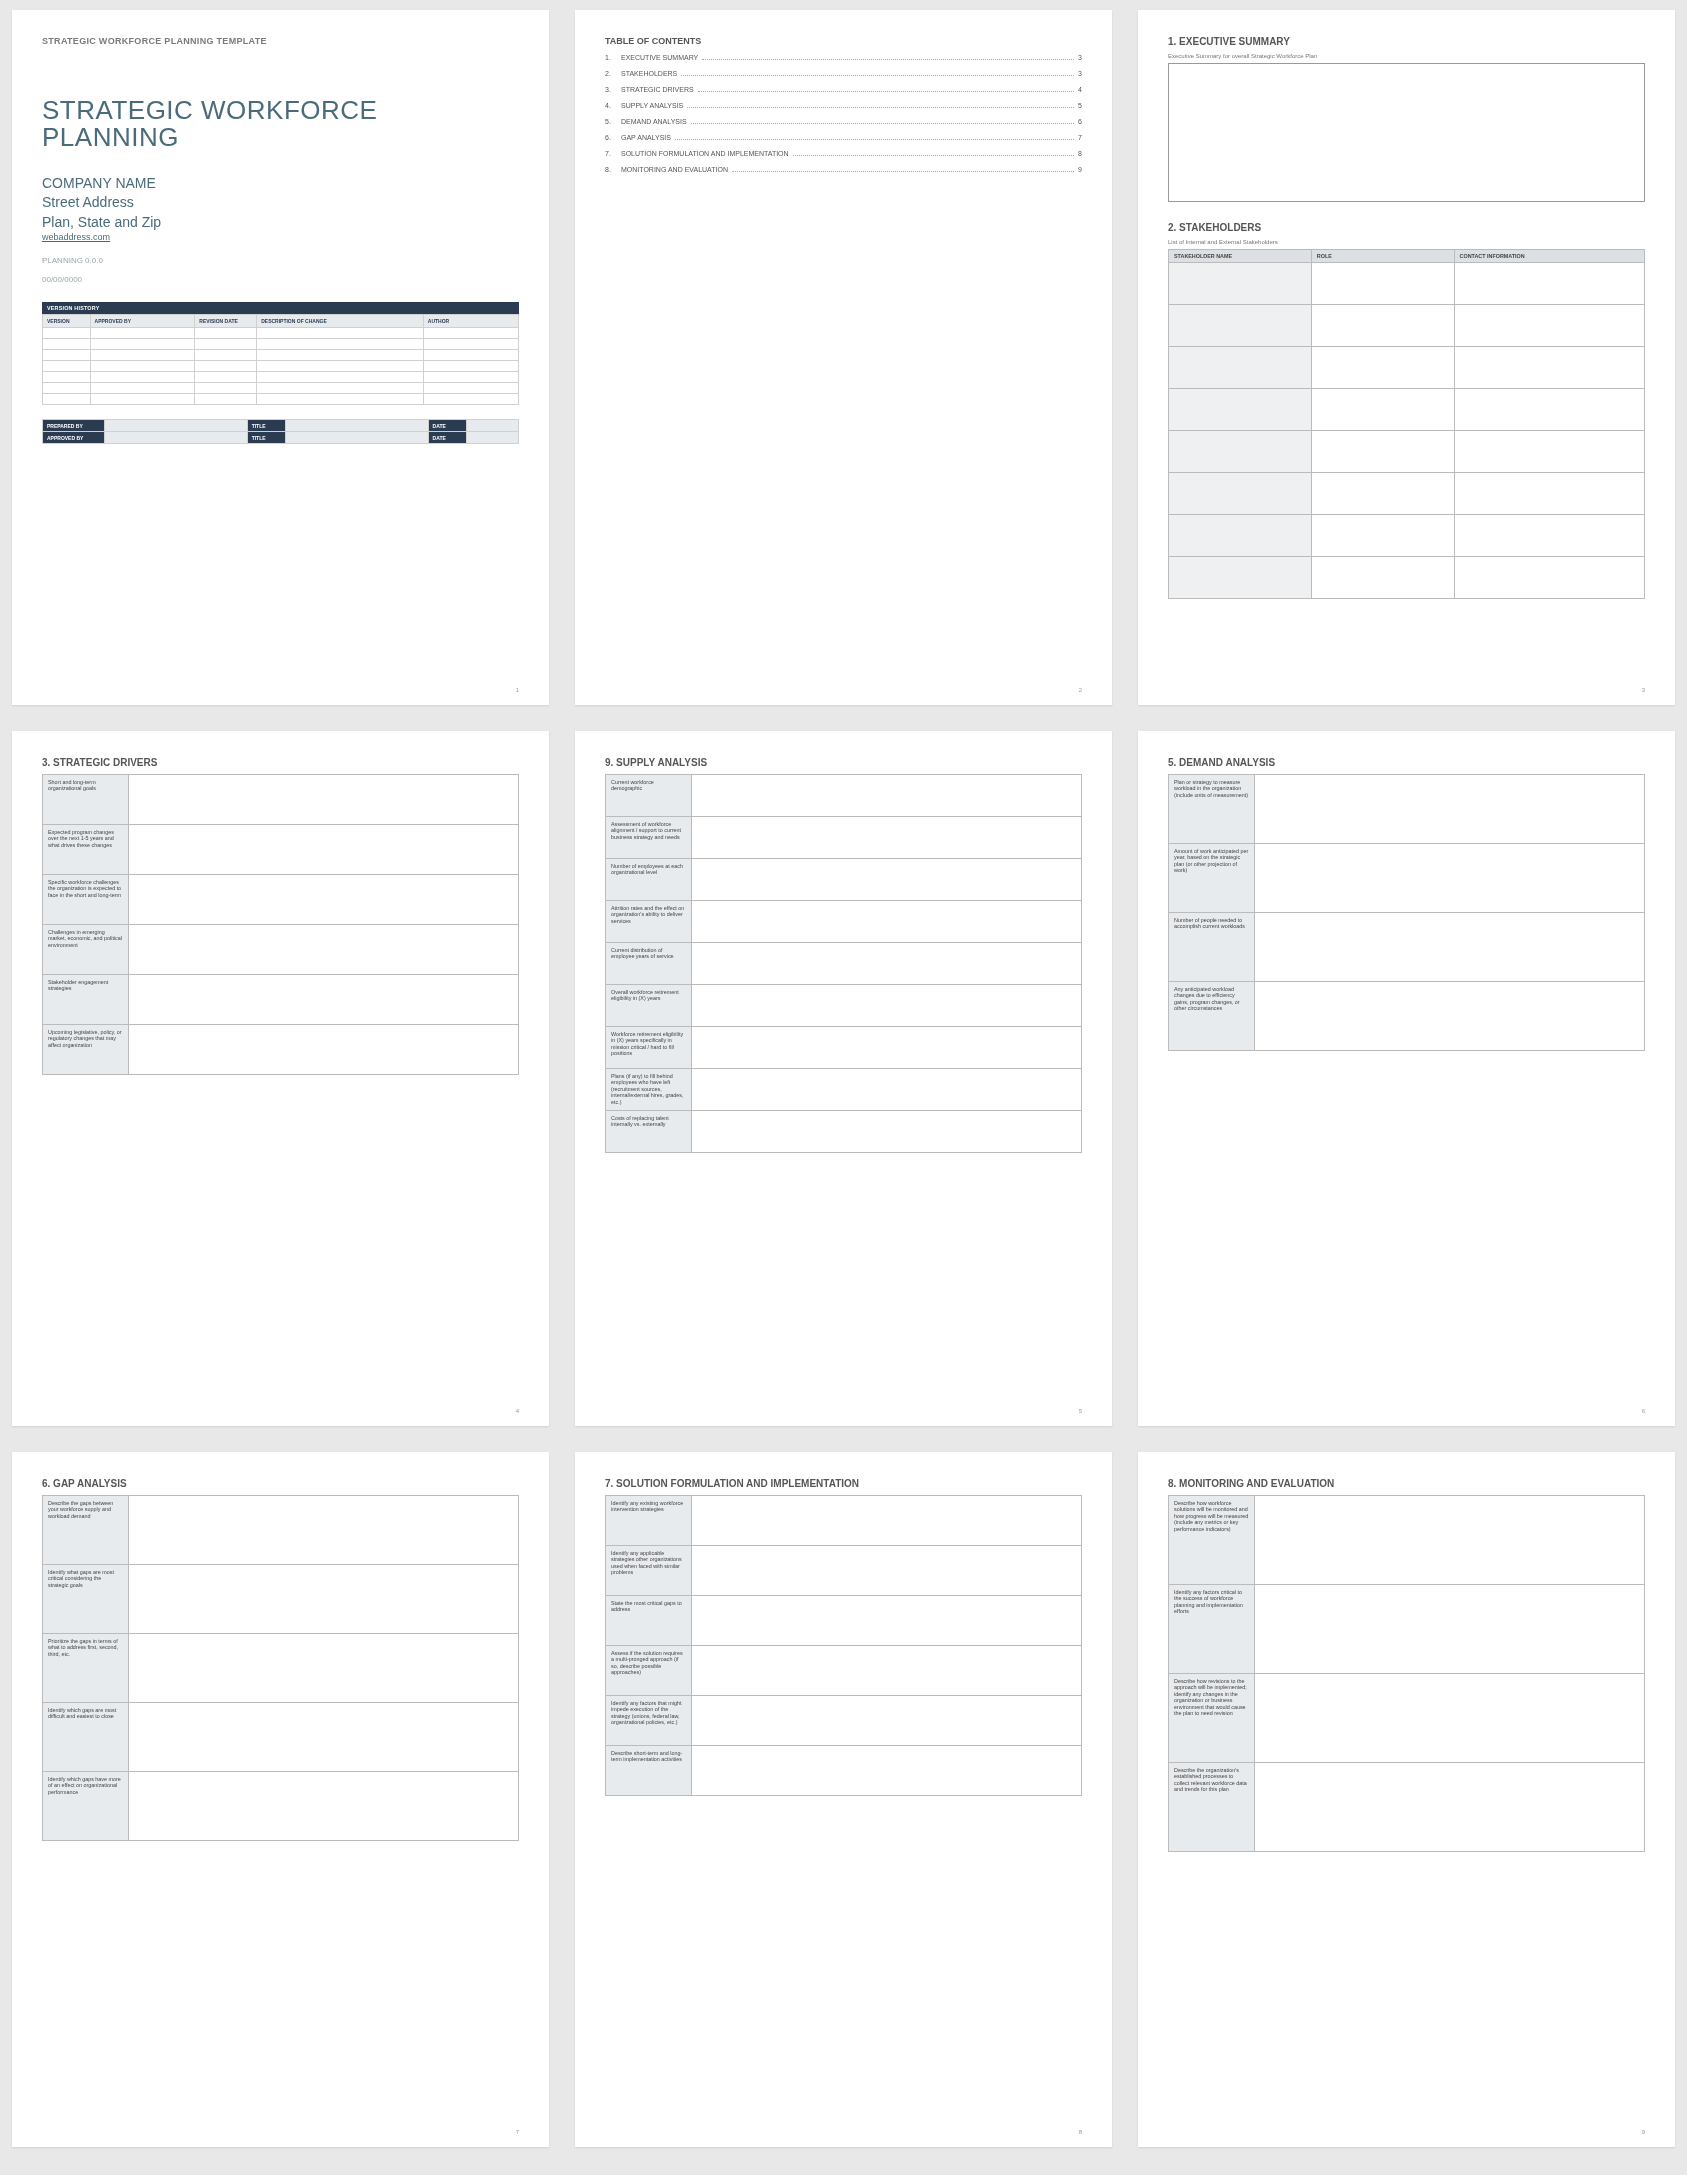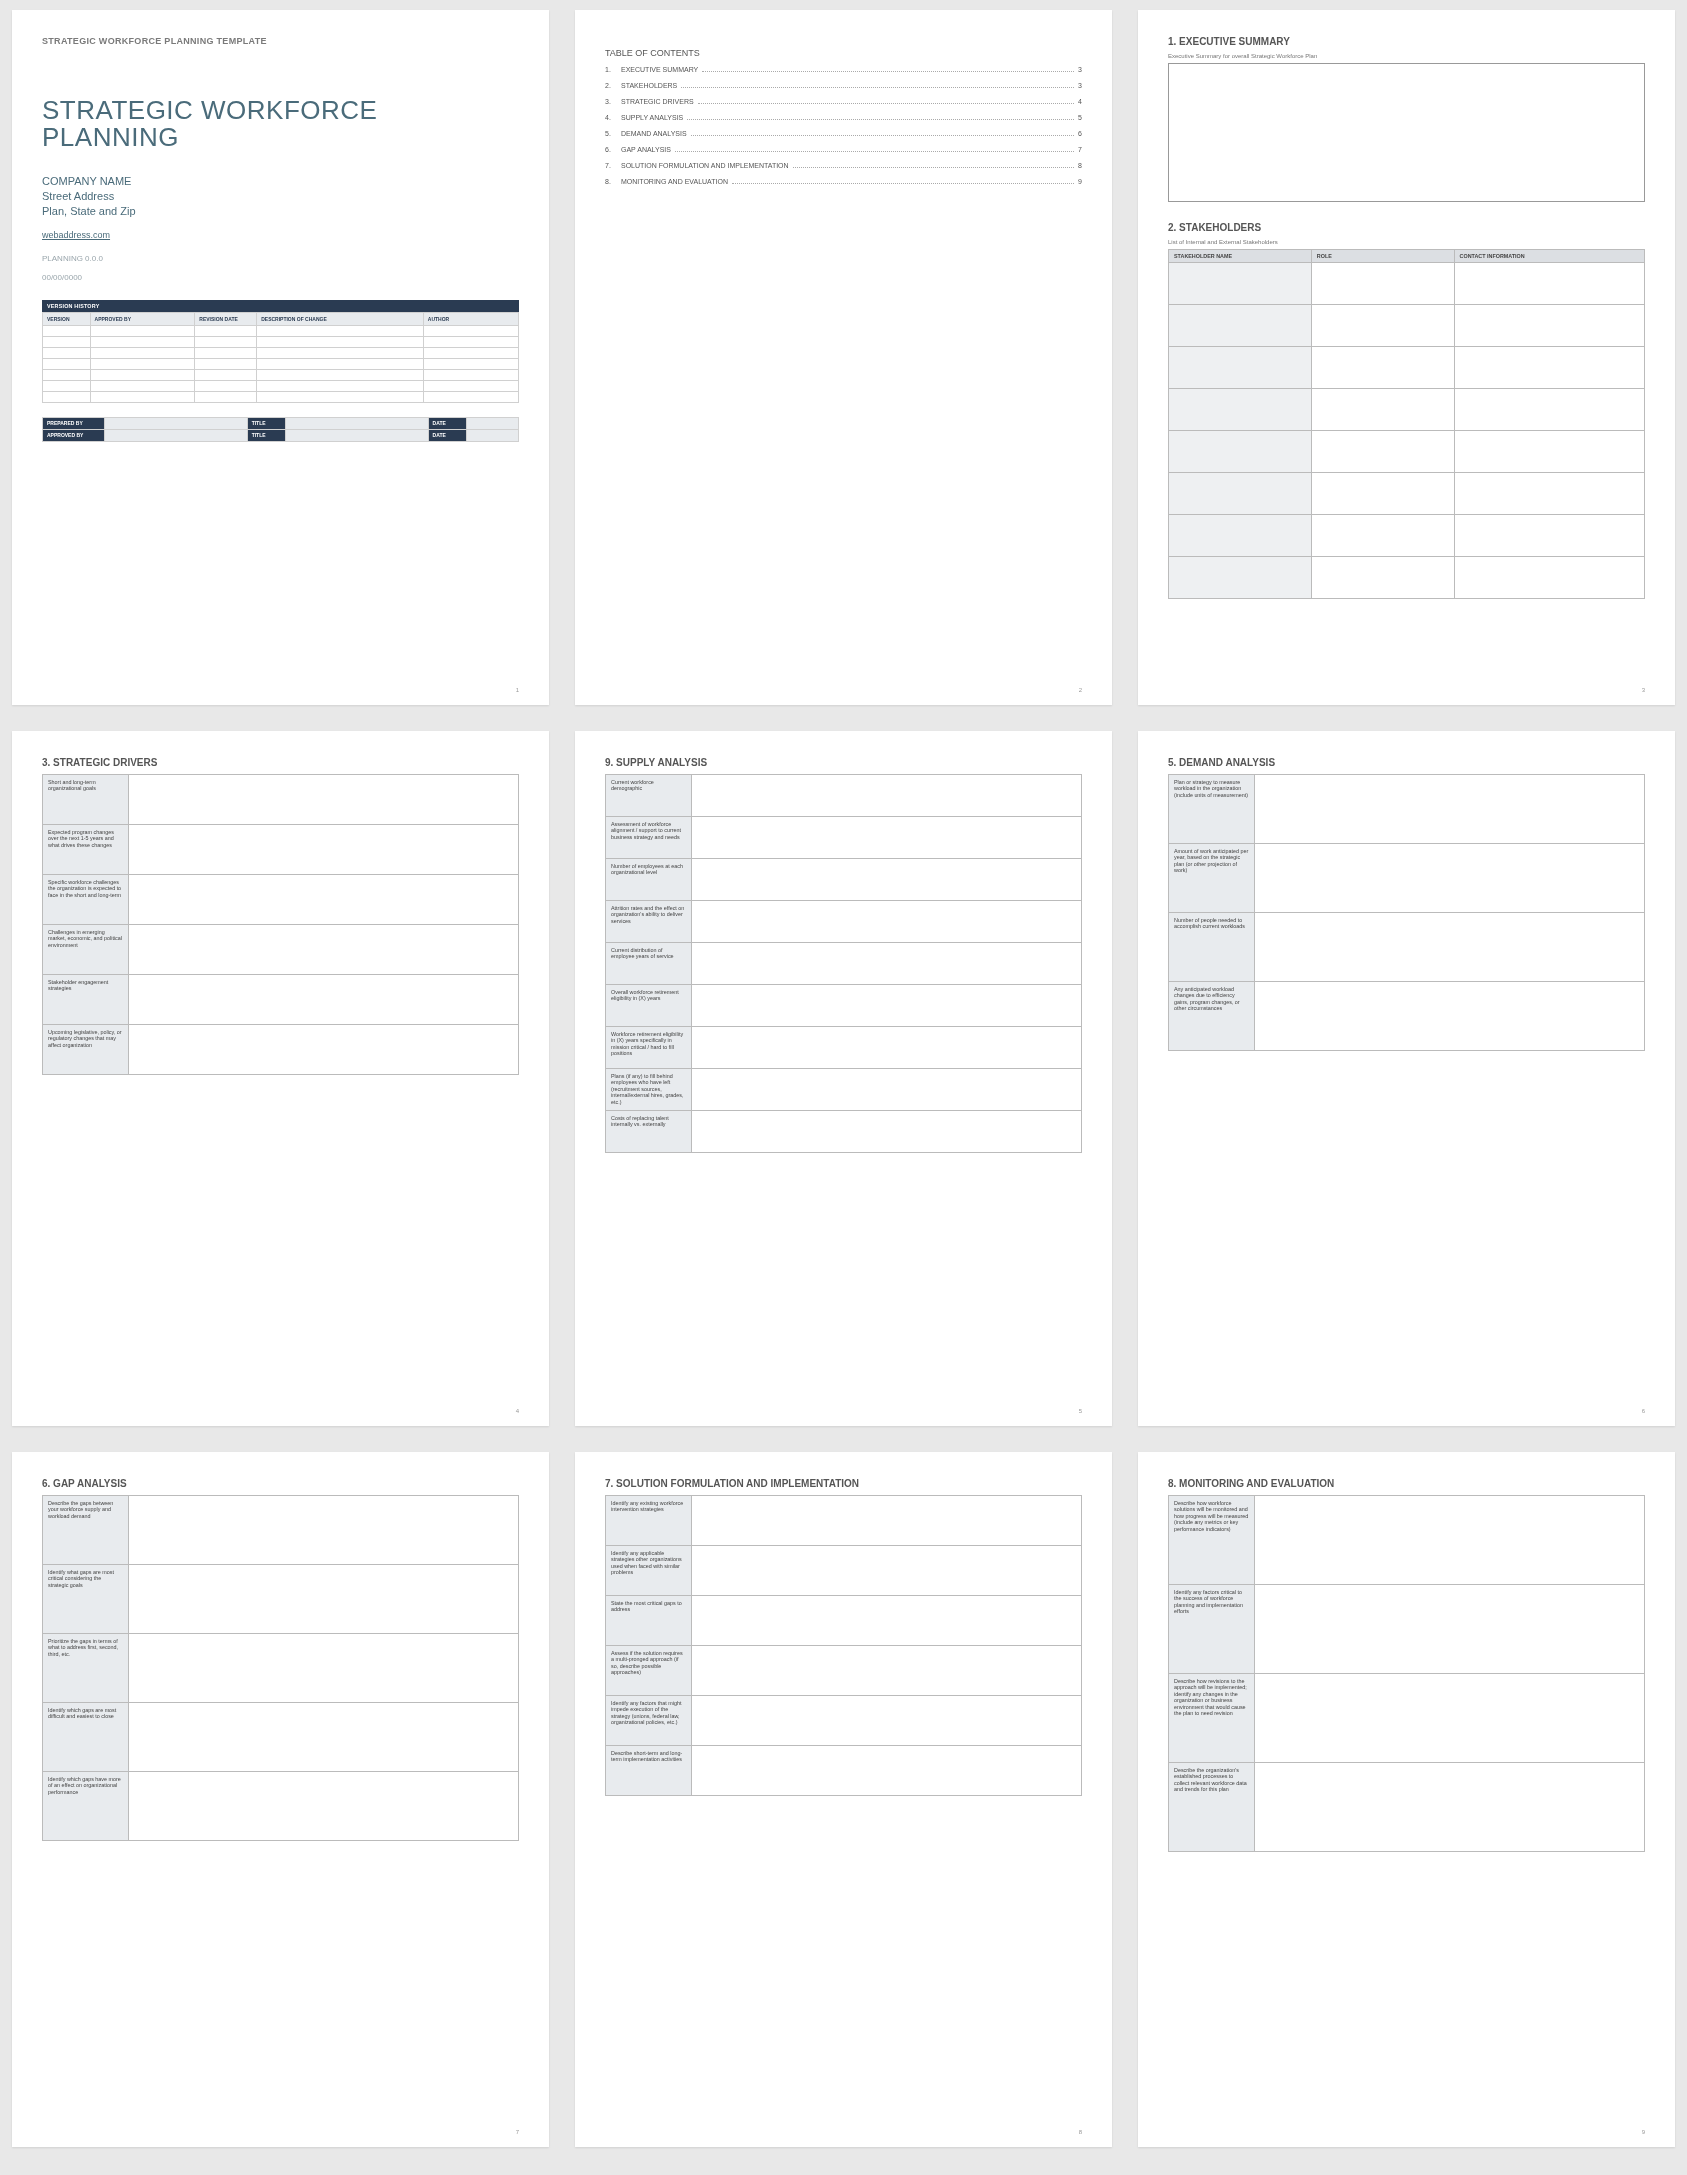--- a/index.html
+++ b/index.html
@@ -44,23 +44,22 @@
   .big-title {
     font-size: 26px;
     font-weight: 300;
     color: #4a6b7a;
     line-height: 1.05;
     margin-bottom: 22px;
     letter-spacing: 0.5px;
   }
   .company-block {
     color: #4a6b7a;
-    font-size: 11px;
+    font-size: 14px;
     line-height: 1.4;
-    margin-bottom: 10px;
   }
   .web { color: #4a6b7a; font-size: 9px; margin-bottom: 14px; text-decoration: underline; }
   .ver { color: #9aa6ac; font-size: 8px; margin-bottom: 10px; }
   .date { color: #9aa6ac; font-size: 8px; margin-bottom: 18px; }
 
   .vh-header {
     background: #2a3b52;
     color: #fff;
     font-size: 5.4px;
     font-weight: bold;
@@ -102,24 +101,23 @@
     background: #2a3b52;
     color: #fff;
     font-weight: bold;
     font-size: 5px;
   }
   table.sign-off td.light { background: #e8ebee; }
 
   
   .section-title {
     font-size: 9px;
-    font-weight: normal;
+    font-weight: bold;
     color: #555;
     margin-bottom: 8px;
-    margin-top: 12px;
   }
   .toc-list {
     list-style: none;
     counter-reset: toc;
   }
   .toc-list li {
     display: flex;
     align-items: baseline;
     font-size: 7px;
     margin-bottom: 8px;

